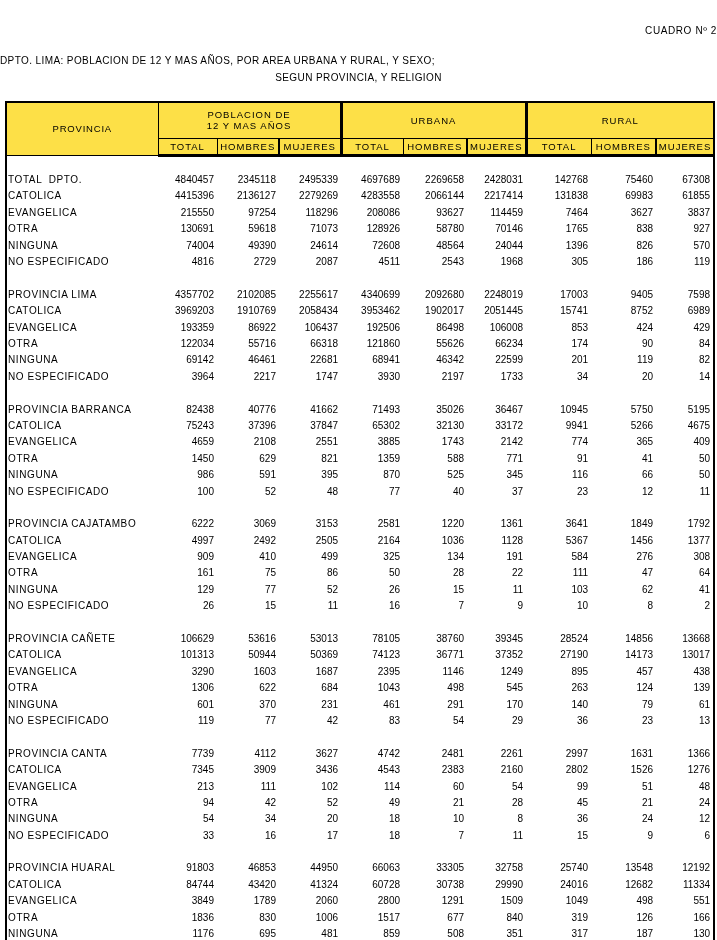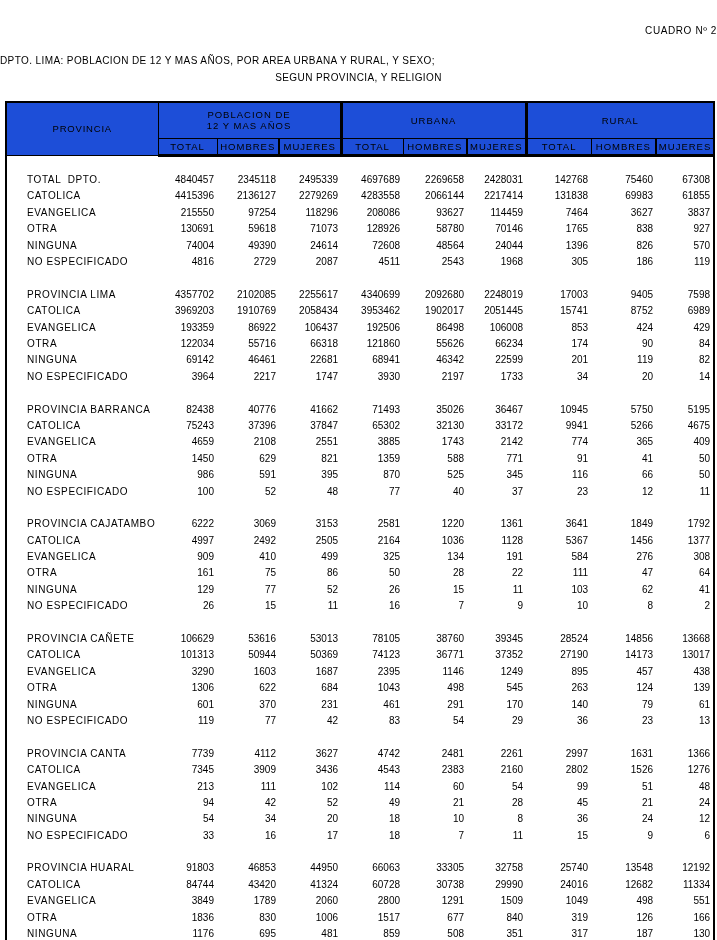--- a/index.html
+++ b/index.html
@@ -6,38 +6,38 @@
   html,body { width:717px; height:940px; background:#ffffff; overflow:hidden; }
   body { font-family:"Liberation Sans", sans-serif; color:#000; }
 
   .title { text-align:right; padding-top:25px; font-size:10px; letter-spacing:.6px; }
   .subtitle-1 { text-align:left; margin-top:19px; font-size:10px; letter-spacing:.4px; }
   .subtitle-2 { text-align:center; margin-top:6px; font-size:10px; letter-spacing:.4px; }
 
   table.pop { border-collapse:collapse; table-layout:fixed; width:708px; margin:18px 0 0 5px; }
 
   thead th {
-    background:#1d4ed8;
+    background:#fde047;
     border:1px solid #000;
     font-weight:normal;
     font-size:9.5px;
     letter-spacing:1px;
     text-align:center;
     vertical-align:middle;
   }
   thead tr.grp th { height:36px; }
   thead tr.sub th { height:17px; }
   table.pop { border:2px solid #000; }
   thead tr.sub th { border-bottom:3px solid #000; }
   th.sep, td.sep { border-left:3px solid #000 !important; }
   thead tr.sub th.muj { border-left:2px solid #000; }
   th.prov-head { letter-spacing:.8px;margin-top:44px; }
 
   tbody td { border:none; height:16.4px; font-size:10px; vertical-align:middle; }
-  tbody td.lbl { text-align:left; padding-left:20px; letter-spacing:.6px; white-space:pre; }
+  tbody td.lbl { text-align:left; padding-left:1px; letter-spacing:.6px; white-space:pre; }
   tbody td.lbl.ind { }
   tbody td.num { text-align:right; padding-right:3px; }
   tbody tr.spacer td { height:16.4px; }
 </style>
 </head>
 <body>
 
 <div class="title">CUADRO Nº 2</div>
 <div class="subtitle-1">DPTO. LIMA: POBLACION DE 12 Y MAS AÑOS, POR AREA URBANA Y RURAL, Y SEXO;</div>
 <div class="subtitle-2">SEGUN PROVINCIA, Y RELIGION</div>

